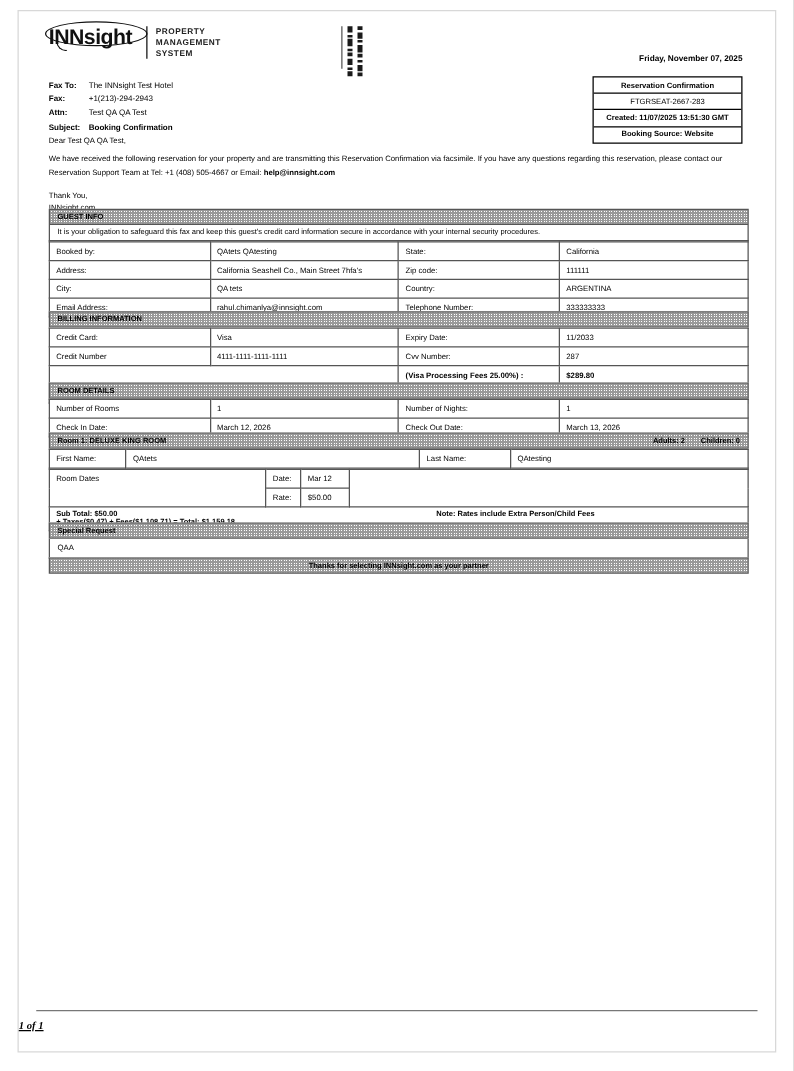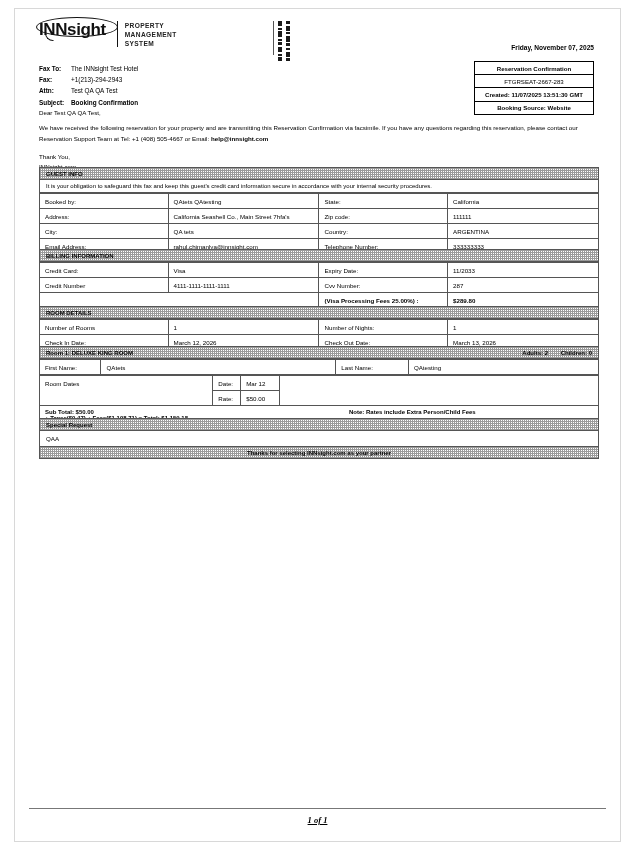--- a/index.html
+++ b/index.html
@@ -107,21 +107,21 @@
   .noteline { border: 1px solid #555; border-top: none; padding: 3px 5px; font-size: 6px; }
   .notice {
     border: 1px solid #555; border-top: none;
     padding: 3px 6px; font-size: 6px; color: #000; background: #fff;
   }
   .srq { border: 1px solid #555; border-top: none; padding: 4px 6px; font-size: 6.2px; min-height: 16px; }
 
   
   .pagefoot {
     position: absolute; left: 0; right: 0; bottom: 16px;
-    text-align: center; font-size: 8.5px; font-style: italic; font-weight: bold;
+    font-size: 8.5px; font-style: italic; font-weight: bold;
     font-family: "Liberation Serif", serif; color: #000; text-decoration: underline;
   }
   .footrule { position: absolute; left: 14px; right: 14px; bottom: 32px; height: 1px; background: #777; }
 
   .totrow td { padding: 2.5px 5px; }
 </style>
 </head>
 <body>
 
 <div class="page">

